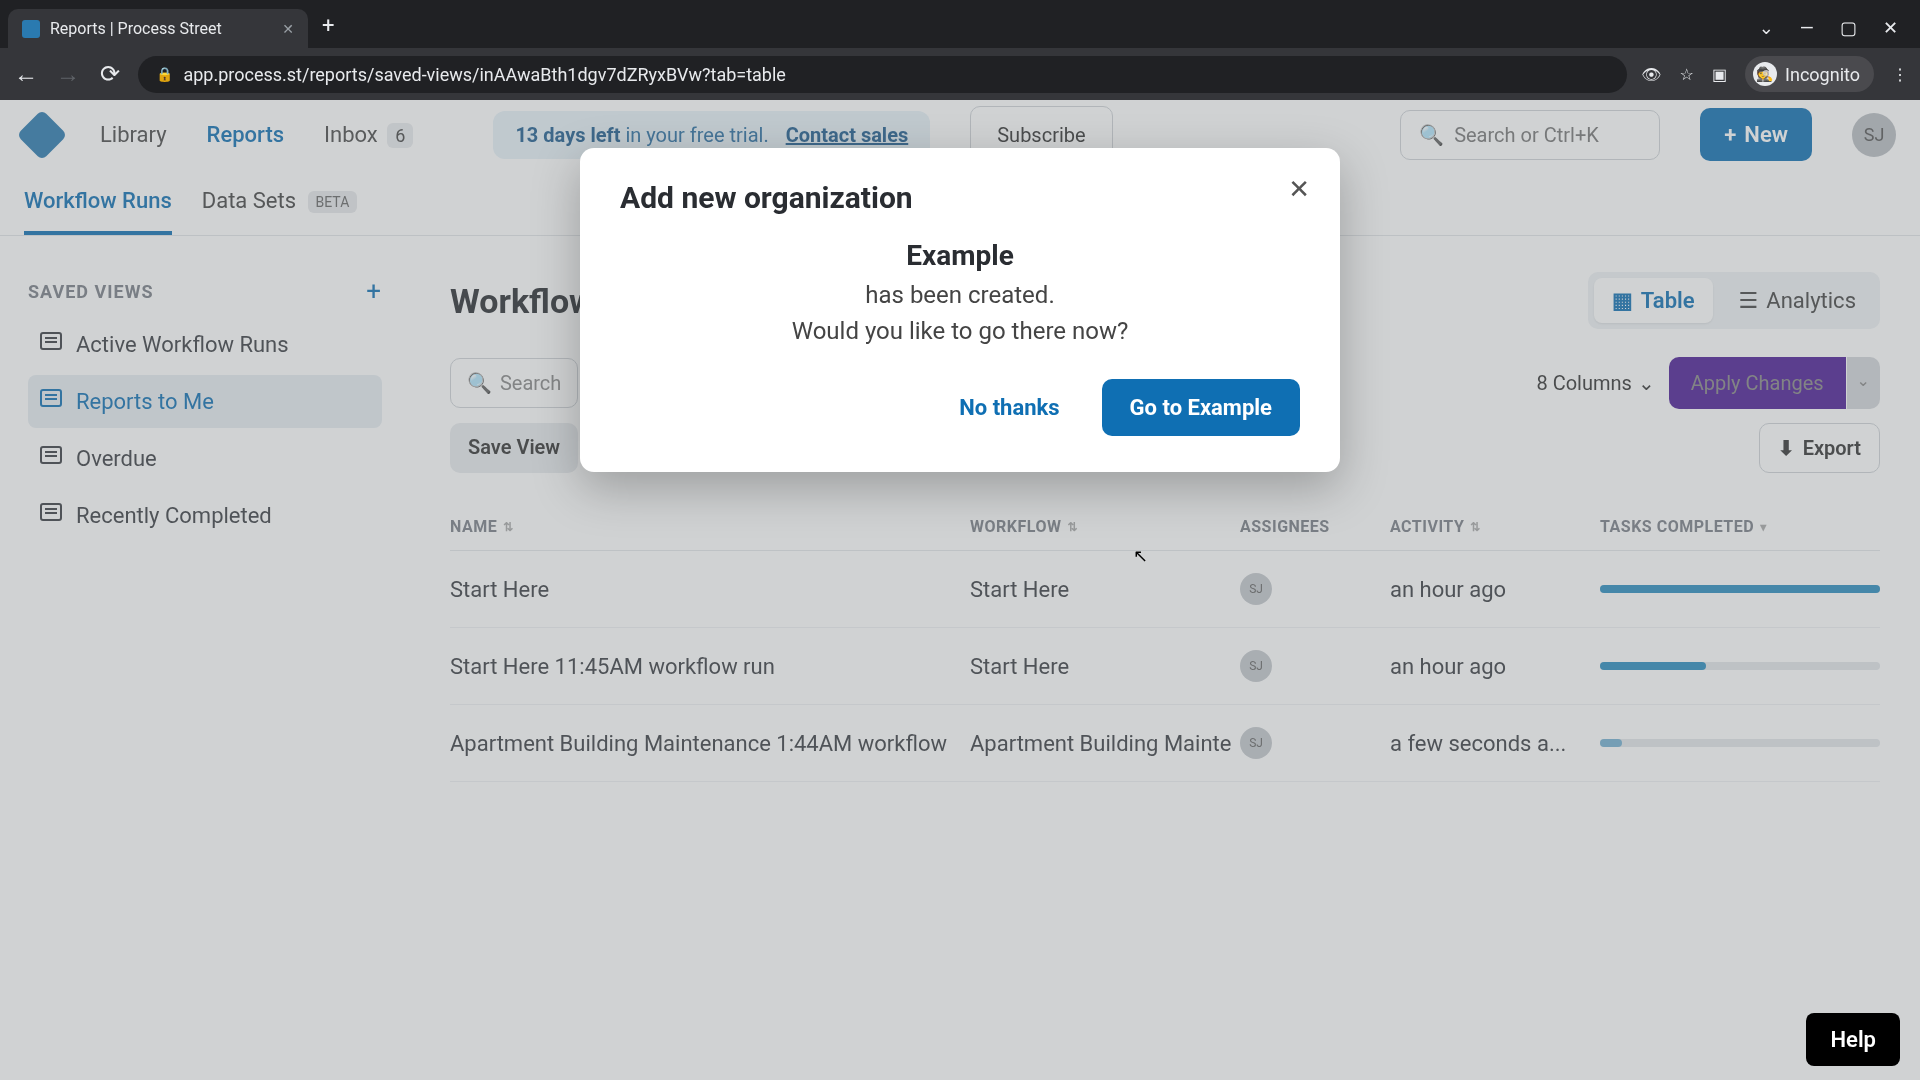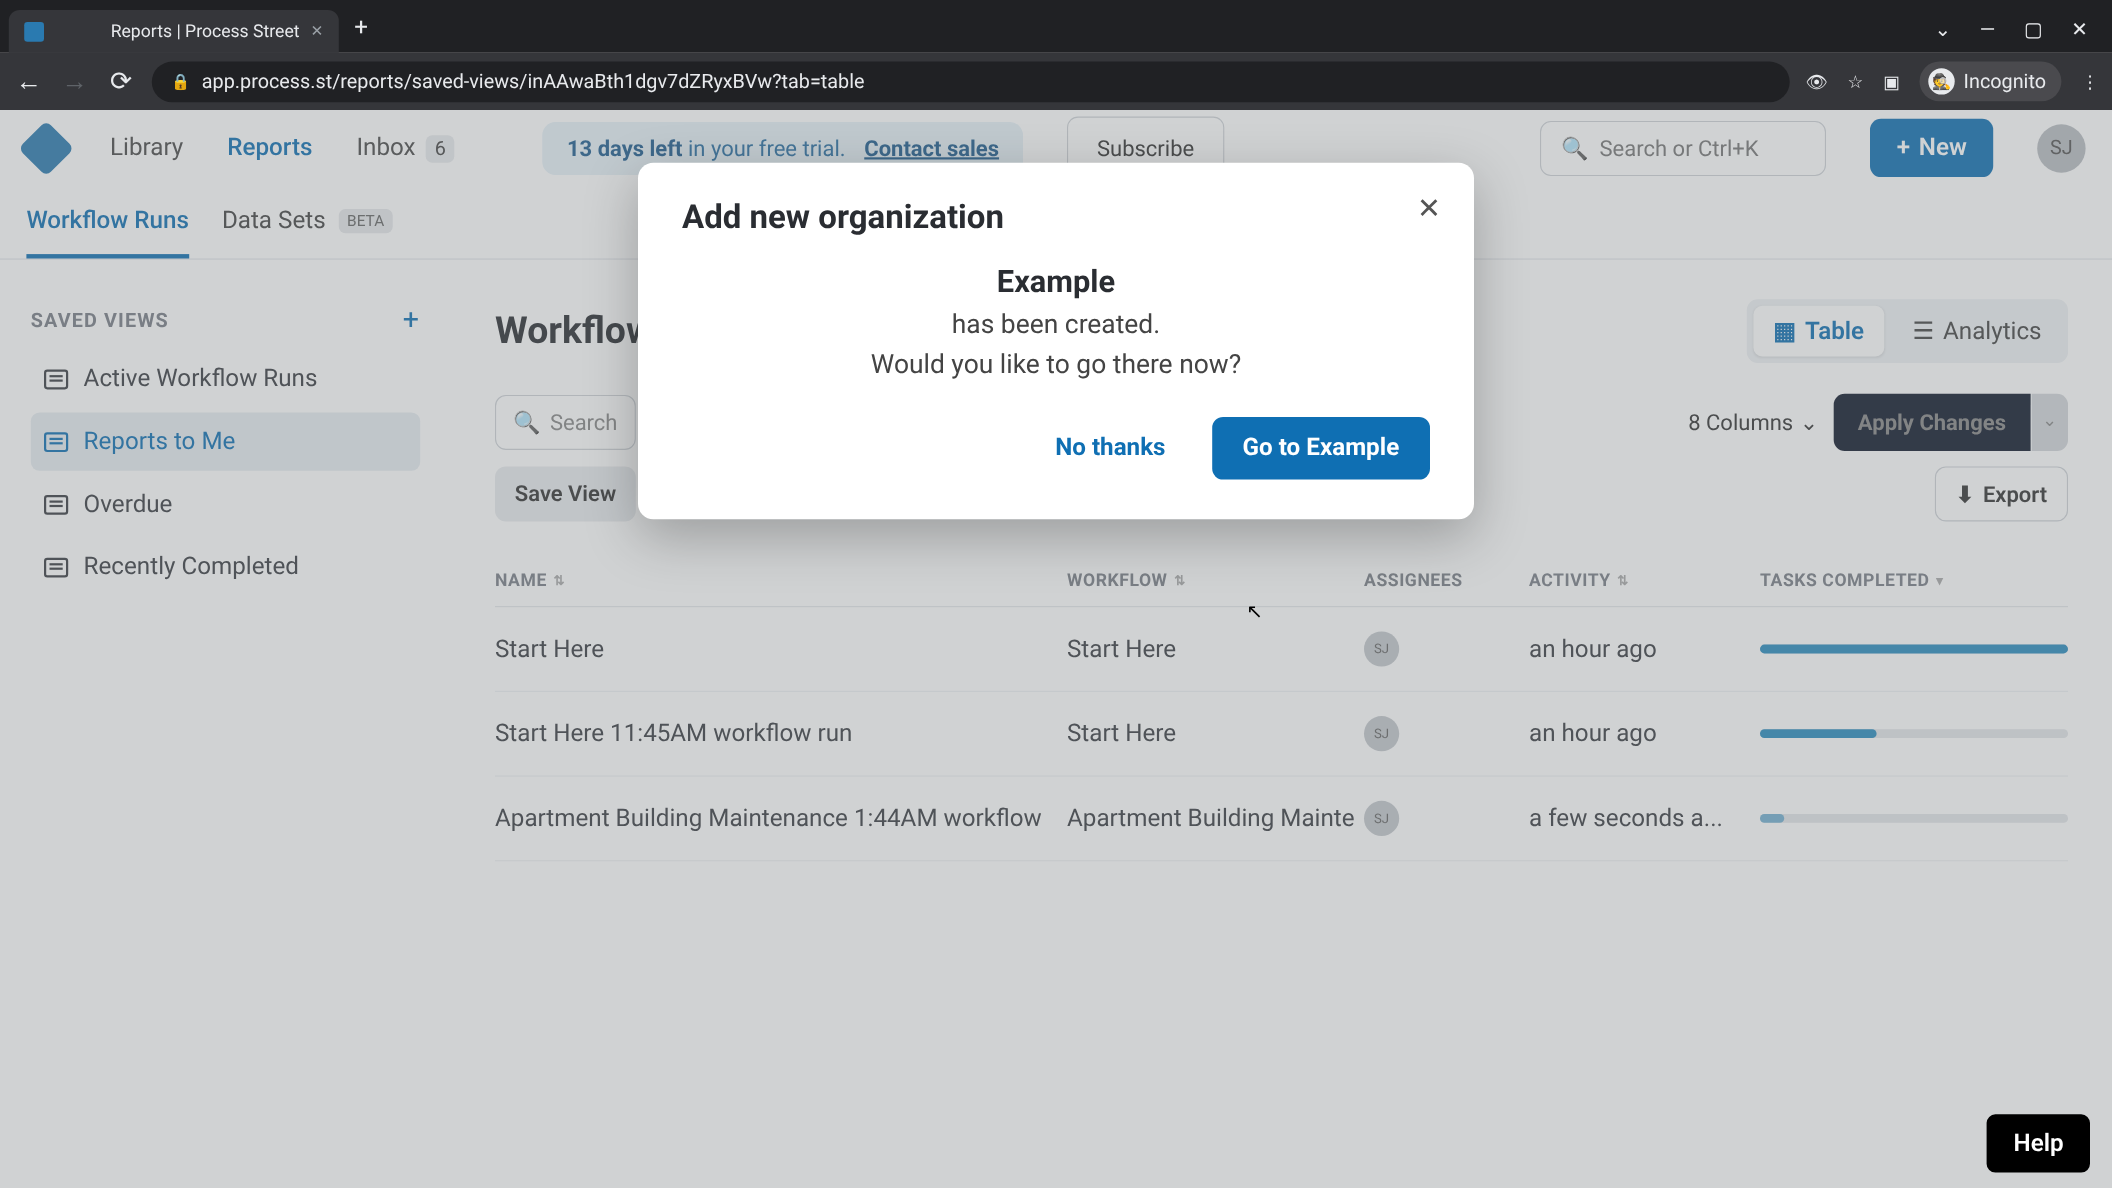--- a/index.html
+++ b/index.html
@@ -2,21 +2,21 @@
 <html><head>
 <meta charset="utf-8">
 <style>
 * { margin: 0; padding: 0; box-sizing: border-box; font-family: -apple-system, BlinkMacSystemFont, "Segoe UI", Roboto, sans-serif; }
 body { width: 1920px; height: 1080px; overflow: hidden; background: #fff; }
 
 
 .browser-chrome { background: #202124; height: 48px; display: flex; align-items: flex-end; }
 .tab { background: #35363a; color: #e8eaed; padding: 10px 14px; border-radius: 10px 10px 0 0; display: flex; align-items: center; gap: 10px; margin-left: 8px; font-size: 16px; width: 300px; }
 .tab-favicon { width: 18px; height: 18px; background: #2a7ab0; border-radius: 3px; }
-.tab-title { flex: 1; text-align: right; }
+.tab-title { flex: 1; }
 .tab-close { color: #9aa0a6; font-size: 14px; }
 .new-tab { color: #e8eaed; font-size: 22px; padding: 0 14px 10px 14px; }
 .window-controls { margin-left: auto; display: flex; gap: 26px; padding: 0 22px 10px 0; color: #e8eaed; font-size: 18px; align-items: center; }
 
 .browser-toolbar { background: #35363a; height: 52px; display: flex; align-items: center; padding: 0 12px; gap: 14px; }
 .nav-btn { color: #e8eaed; font-size: 24px; width: 28px; text-align: center; }
 .nav-btn.disabled { color: #5f6368; }
 .address-bar { flex: 1; background: #202124; border-radius: 20px; padding: 8px 18px; display: flex; align-items: center; gap: 10px; color: #e8eaed; font-size: 18px; }
 .lock-icon { color: #9aa0a6; font-size: 14px; }
 .toolbar-right { display: flex; align-items: center; gap: 18px; color: #e8eaed; }
@@ -42,36 +42,36 @@
 
 .subnav { display: flex; gap: 30px; padding: 0 24px; border-bottom: 1px solid #e2e5e9; }
 .subtab { padding: 18px 0; font-size: 22px; color: #444; }
 .subtab.active { color: #0f6fb3; border-bottom: 4px solid #0f6fb3; font-weight: 500; }
 .beta-badge { background: #e6e8eb; color: #666; font-size: 14px; padding: 3px 8px; border-radius: 6px; margin-left: 6px; vertical-align: middle; }
 
 .body-row { display: flex; height: calc(100% - 70px - 64px); }
 .sidebar { width: 410px; padding: 40px 28px; }
 .sv-header { display: flex; align-items: center; justify-content: space-between; color: #7a7f87; font-size: 18px; font-weight: 700; letter-spacing: 1px; margin-bottom: 12px; }
 .sv-add { color: #0f6fb3; font-size: 26px; font-weight: 400; }
-.sv-item { display: flex; align-items: center; gap: 14px; padding: 14px 12px; border-radius: 8px; font-size: 22px; color: #3a3d42; margin-bottom: 4px; }
+.sv-item { display: flex; gap: 14px; padding: 14px 12px; border-radius: 8px; font-size: 22px; color: #3a3d42; margin-bottom: 4px; }
 .sv-item.active { background: #e7edf2; color: #0f6fb3; }
 .sv-icon { width: 22px; height: 18px; border: 2px solid currentColor; border-radius: 3px; position: relative; }
 .sv-icon::after { content:""; position:absolute; left:3px; right:3px; top:3px; height:2px; background: currentColor; box-shadow: 0 4px 0 currentColor; }
 
 .main { flex: 1; padding: 36px 40px; overflow: hidden; }
 .page-title { font-size: 34px; font-weight: 700; color: #2a2d32; }
 .view-toggle { margin-left: auto; display: flex; gap: 8px; background: #eef1f4; border-radius: 10px; padding: 6px; }
 .vt-btn { padding: 10px 18px; border-radius: 8px; font-size: 22px; color: #444; display:flex; align-items:center; gap:8px; }
 .vt-btn.active { background: #fff; color: #0f6fb3; box-shadow: 0 1px 2px rgba(0,0,0,.08); font-weight: 600; }
 .title-row { display: flex; align-items: center; margin-bottom: 28px; }
 
 .controls-row { display: flex; align-items: center; gap: 14px; margin-bottom: 14px; }
 .search-runs { border: 1px solid #cfd3d8; border-radius: 10px; padding: 12px 16px; font-size: 20px; color: #888; display:flex; align-items:center; gap:8px; flex: 0 0 120px; }
 .columns-sel { font-size: 20px; color: #333; margin-left: auto; display:flex;align-items:center;gap:6px; }
-.apply-btn { background: #0f172a; color: #888; border-radius: 10px; padding: 14px 22px; font-size: 20px; font-weight: 700; display:flex; }
+.apply-btn { background: #4c1d95; color: #888; border-radius: 10px; padding: 14px 22px; font-size: 20px; font-weight: 400; display:flex; }
 .apply-drop { background: #d3d6da; border-radius: 0 10px 10px 0; margin-left: 1px; padding: 14px 10px; color:#888;}
 
 .row2 { display:flex; margin-bottom: 30px; }
 .save-view { background: #e9ebee; border-radius: 10px; padding: 12px 18px; font-size: 20px; color: #333; font-weight:600; }
 .export-btn { margin-left: auto; border: 1px solid #cfd3d8; border-radius: 10px; padding: 12px 18px; font-size: 20px; color: #333; display:flex;align-items:center;gap:8px; font-weight:600; background:#fff; }
 
 .table { width: 100%; }
 .thead { display: flex; border-bottom: 1px solid #e3e6ea; padding: 14px 0; }
 .th { font-size: 16px; color: #7a7f87; font-weight: 700; letter-spacing: 0.5px; display:flex;align-items:center;gap:6px; }
 .sort-ic { font-size: 12px; color:#aaa; }

